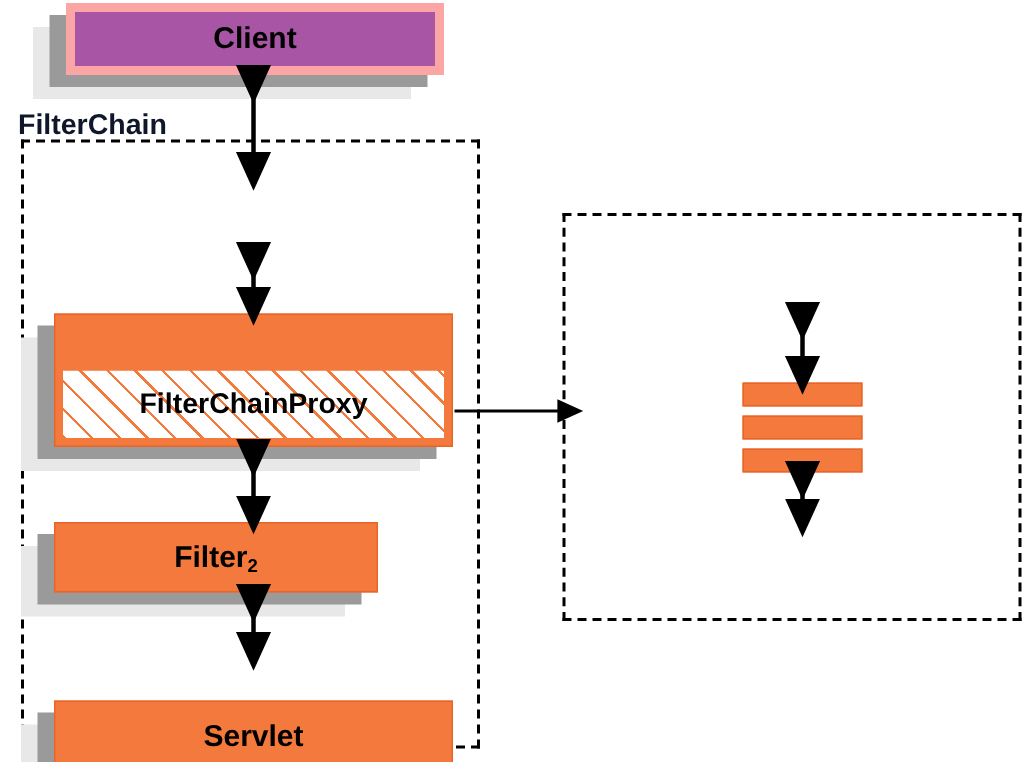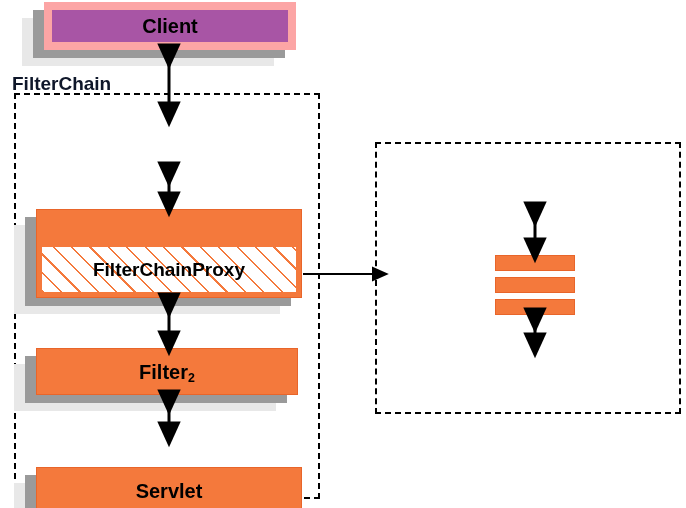--- a/index.html
+++ b/index.html
@@ -47,21 +47,21 @@
     box-sizing:border-box;
     display:flex;
     align-items:center;
     justify-content:center;
     font-weight:bold;
     color:#000000;
     line-height:1;
   }
 
   .face.orange{background:#f4793c;border:1px solid #e8652a;}
-  .face.purple{background:#a855a5;border:8px solid #fca5a5;}
+  .face.purple{background:#a855a5;border:6px solid #fca5a5;}
 
   .node-label{display:inline-block;white-space:nowrap;}
   .node-label sub{font-size:0.62em;vertical-align:baseline;position:relative;top:0.30em;}
 
   
   .dfp .face{
     display:block;
     padding:0;
   }
   .dfp-title{
@@ -110,21 +110,21 @@
   <div class="node dfp" style="left:36px;top:209px;width:266px;height:89px;">
     <div class="sh2"></div>
     <div class="sh1"></div>
     <div class="face orange">
       <div class="dfp-inner">
         <span>FilterChainProxy</span>
       </div>
     </div>
   </div>
 
-  <div class="node" style="left:36px;top:348px;width:262px;height:47px;border-radius:18px;">
+  <div class="node" style="left:36px;top:348px;width:216px;height:47px;border-radius:18px;">
     <div class="sh2"></div>
     <div class="sh1"></div>
     <div class="face orange">
       <span class="node-label" style="font-size:20px;">
         <span>Filter</span><sub>2</sub>
       </span>
     </div>
   </div>
 
   <div class="node" style="left:36px;top:439px;width:266px;height:47px;margin-top:28px;">

